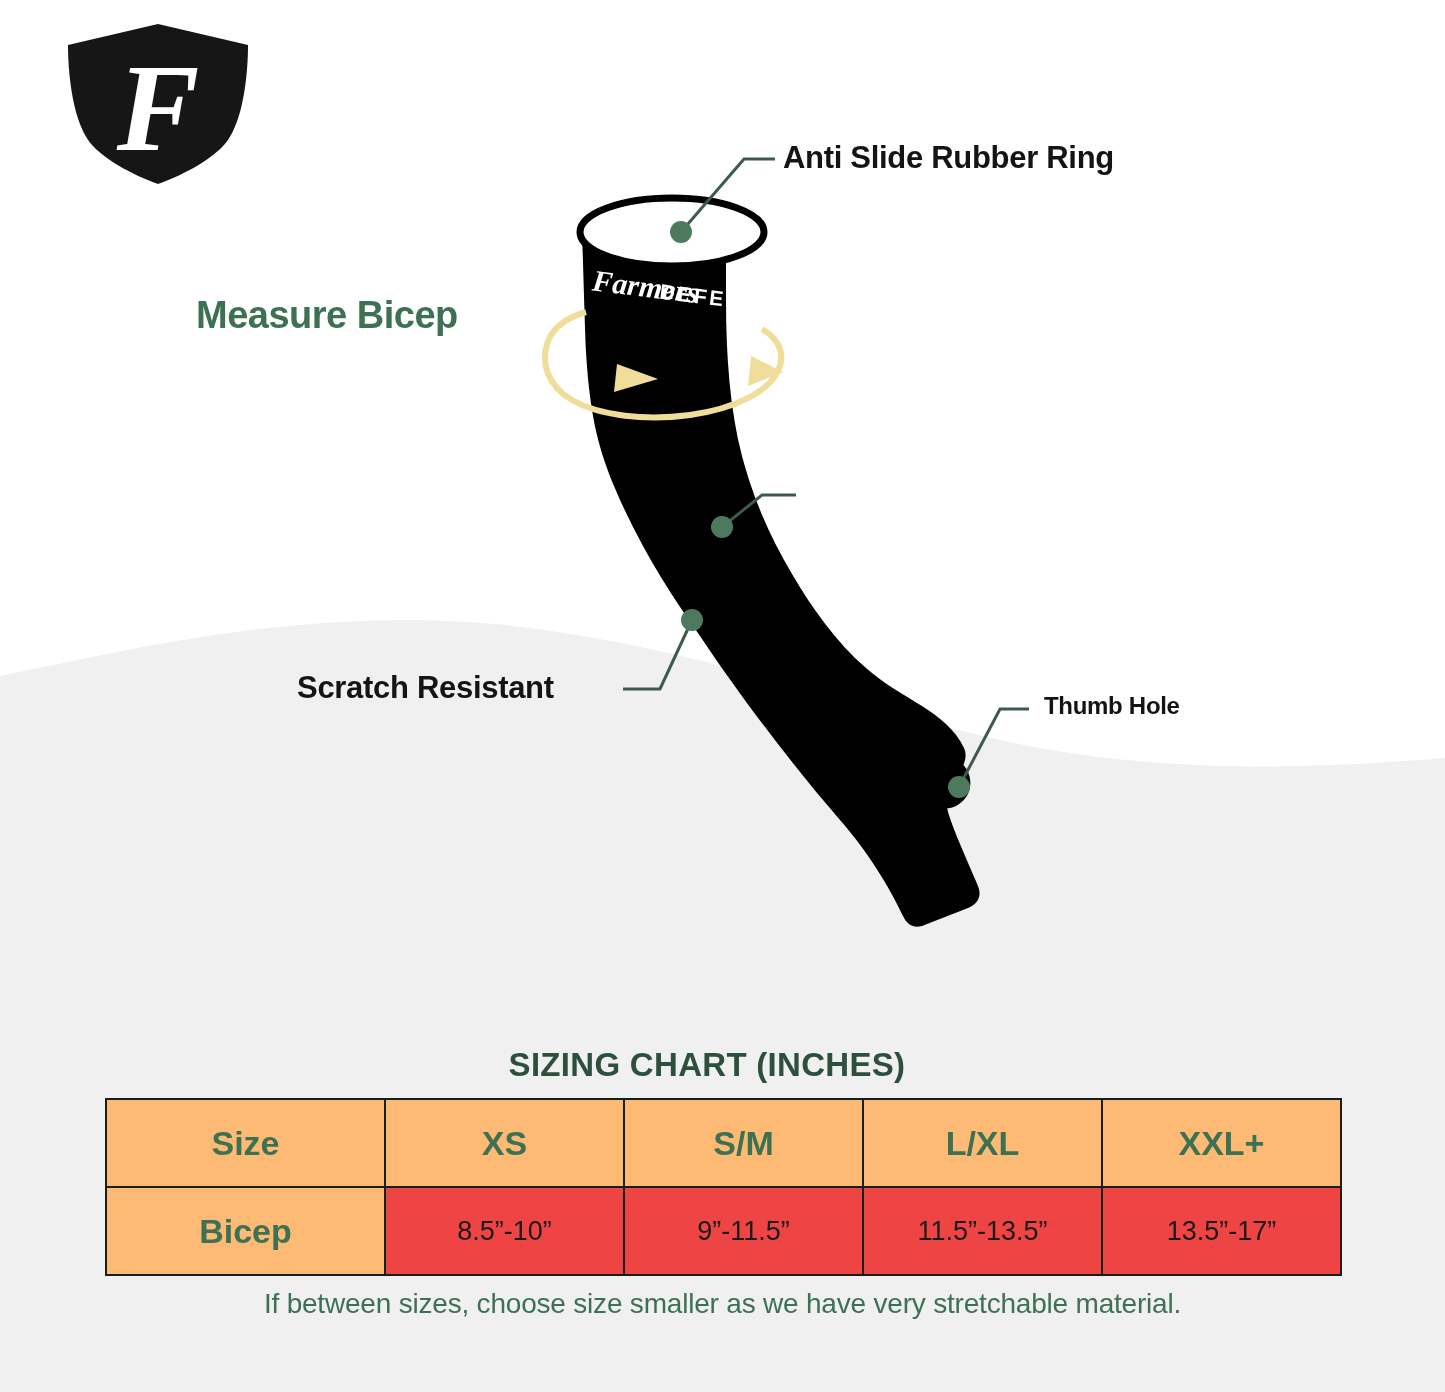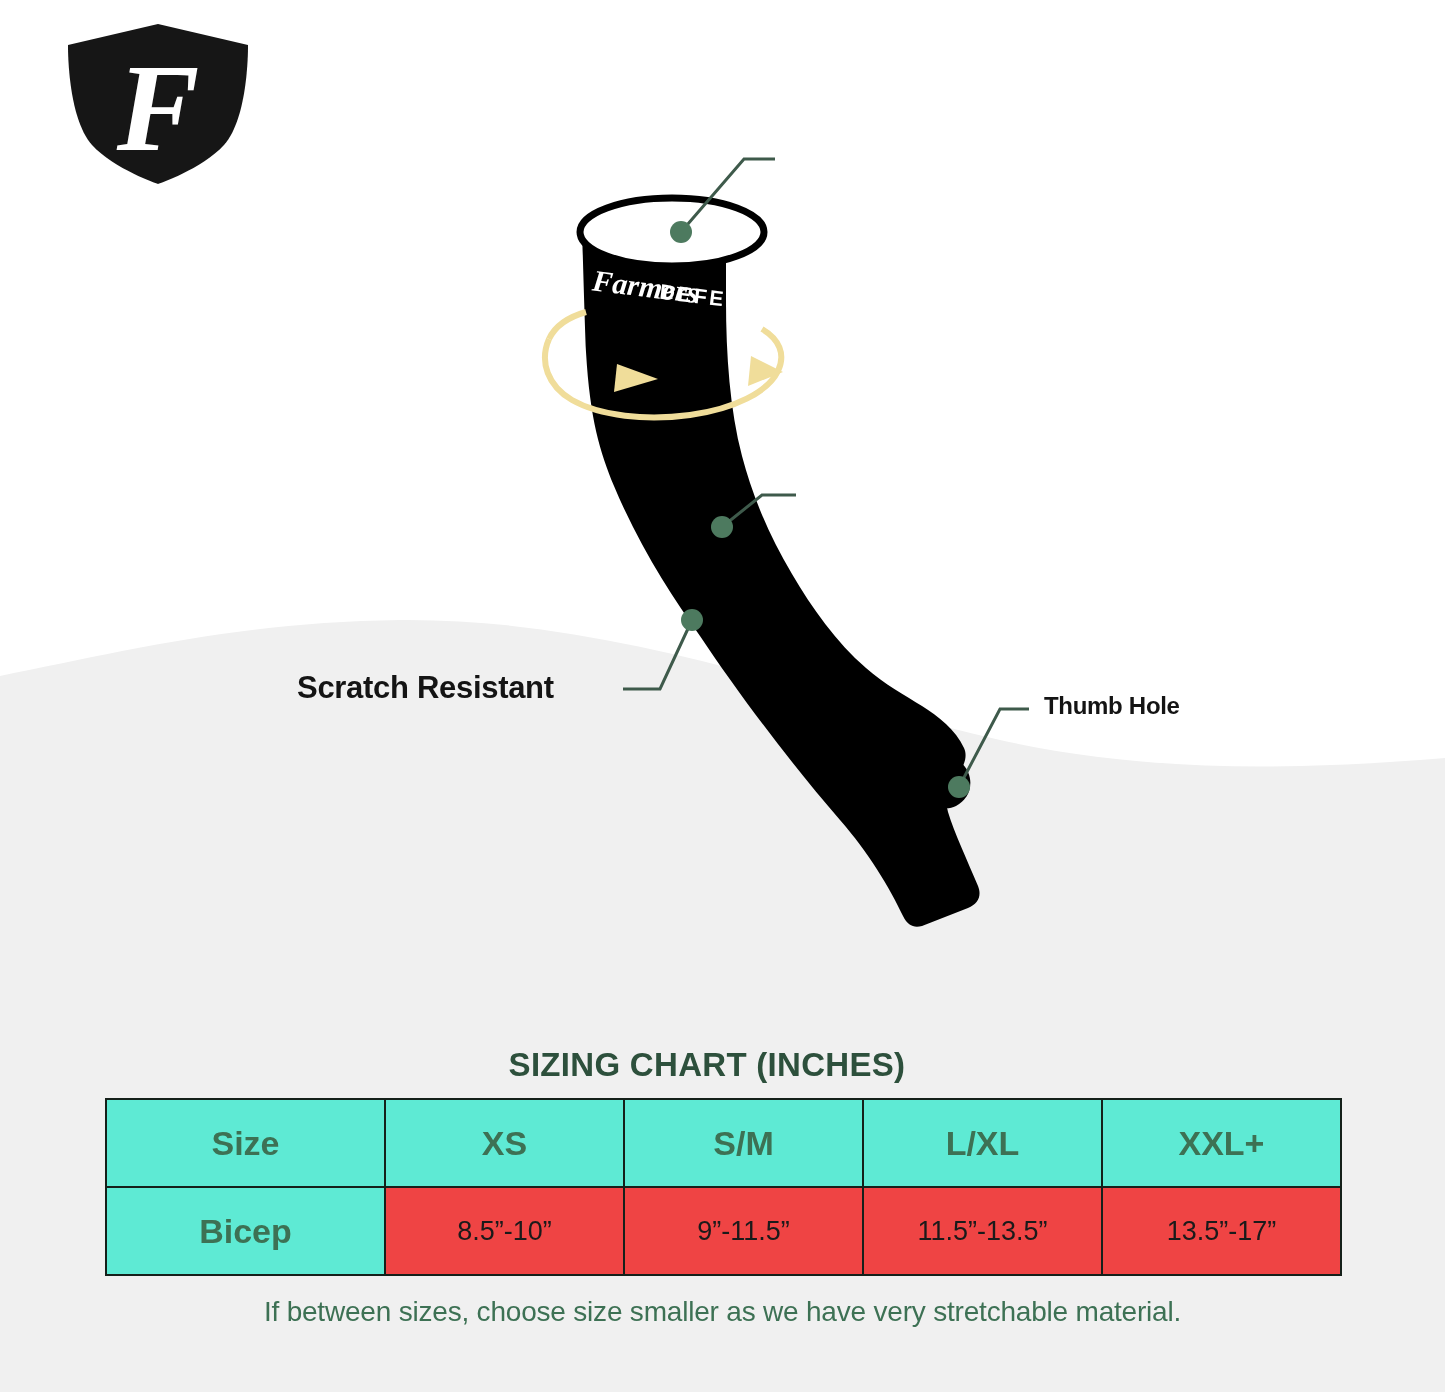--- a/index.html
+++ b/index.html
@@ -90,21 +90,21 @@
     top: 1098px;
     width: 1235px;
     border-collapse: collapse;
     table-layout: fixed;
   }
   .size-table td {
     border: 2px solid #15201a;
     height: 86px;
     text-align: center;
     vertical-align: middle;
-    background: #5eead4;
+    background: #fdba74;
     padding: 0;
   }
   .size-table .hdr-label,
   .size-table .hdr-size {
     color: #3d7154;
     font-weight: bold;
     font-size: 34px;
   }
   .size-table .row-label {
     color: #3d7154;
@@ -122,21 +122,20 @@
 
   .chart-note {
     position: absolute;
     left: 0;
     top: 1288px;
     width: 1445px;
     text-align: center;
     font-size: 28px;
     color: #3d7154;
     letter-spacing: -0.2px;
-    margin-top: 8px;
   }
 </style>
 </head>
 <body>
 
 <div id="page">
 
   <svg class="bg-wave" viewBox="0 0 1445 1392" preserveAspectRatio="none">
     <rect x="0" y="0" width="1445" height="1392" fill="#ffffff"></rect>
     <path d="M0,676 C120,652 240,622 400,620 C620,618 820,700 1000,740
@@ -202,23 +201,25 @@
     </g>
 
     <g fill="#4d7a5f">
       <circle cx="681" cy="232" r="11"></circle>
       <circle cx="722" cy="527" r="11"></circle>
       <circle cx="692" cy="620" r="11"></circle>
       <circle cx="959" cy="787" r="11"></circle>
     </g>
   </svg>
 
+  <div class="callout callout-anti-slide">Anti Slide Rubber Ring</div>
   <div class="callout callout-scratch">Scratch Resistant</div>
   <div class="callout callout-thumb">Thumb Hole</div>
 
+  <div class="callout-measure">Measure Bicep</div>
 
   <div class="chart-title">SIZING CHART (INCHES)</div>
 
   <table class="size-table">
     <colgroup>
       <col class="c0">
         <col class="cx">
         <col class="cx">
         <col class="cx">
         <col class="cx">

